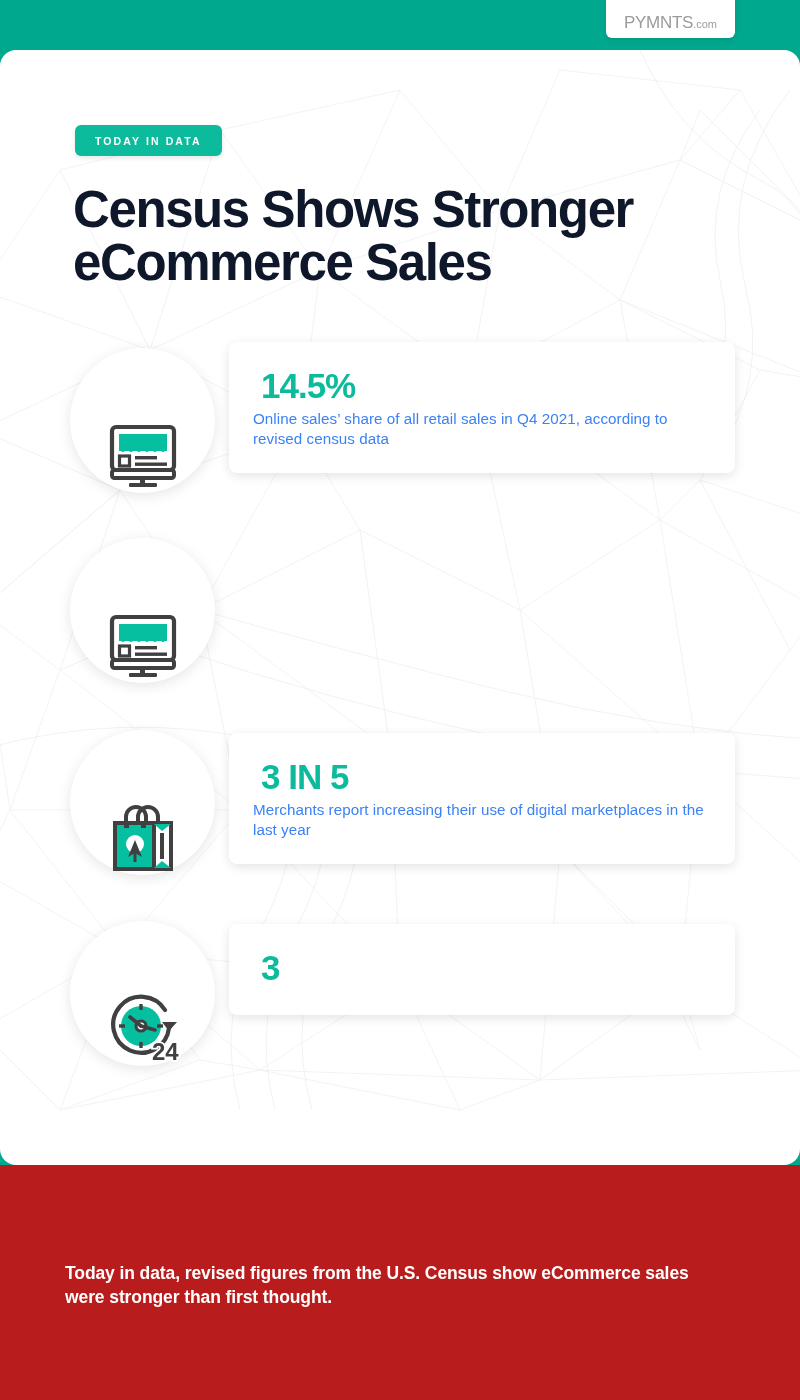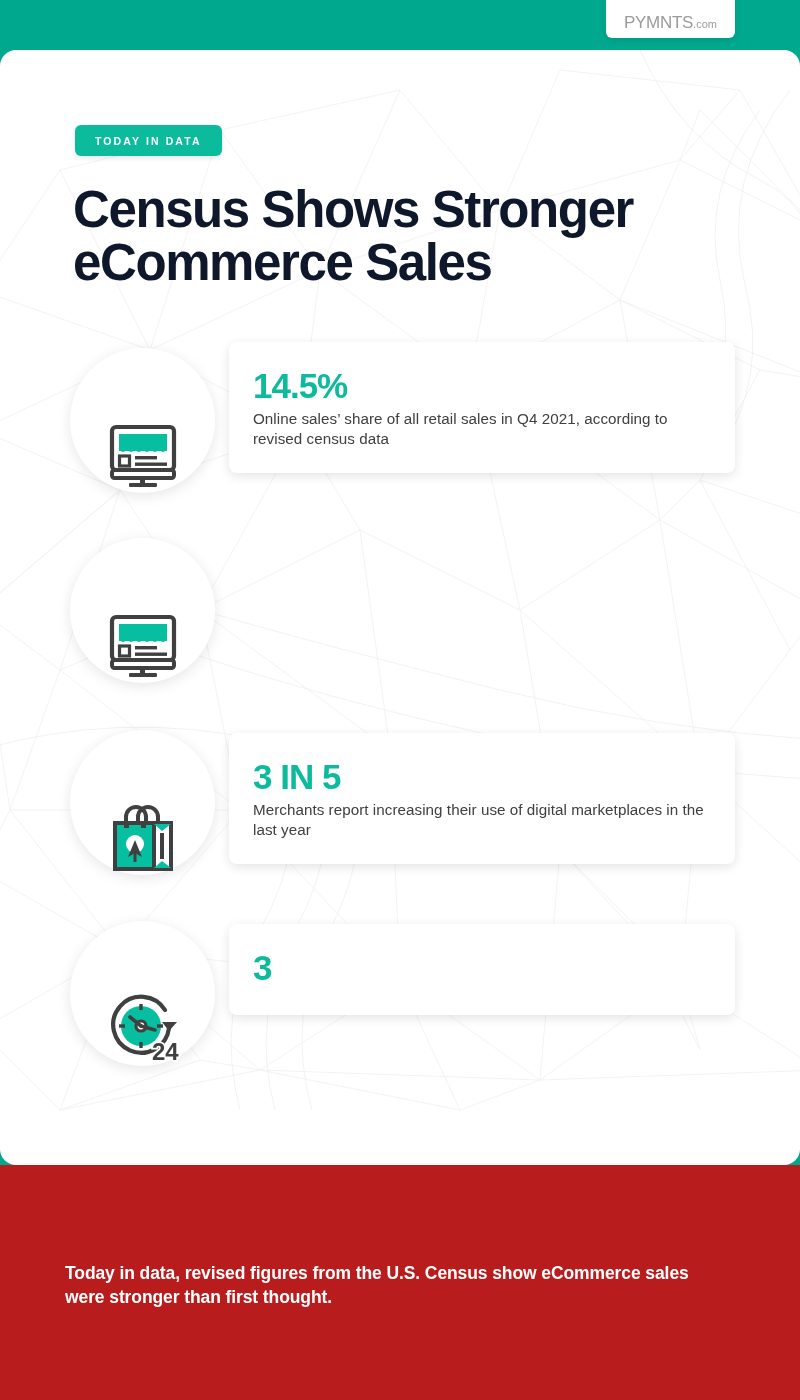--- a/index.html
+++ b/index.html
@@ -54,24 +54,24 @@
     font-family:"Liberation Sans", sans-serif;
   }
   .stat-card{
     position:absolute; left:229px; width:506px;
     background:#ffffff; border-radius:8px;
     box-shadow:0 3px 11px rgba(0,0,0,.11);
     padding:26px 28px 24px 24px;
   }
   .stat-num{
     color:#0cbb9c; font-size:35px; font-weight:bold;
-    line-height:1.0; letter-spacing:-1px; margin-bottom:6px;
+    line-height:1.0; letter-spacing:-1px; margin-bottom:6px;margin-left:8px;
   }
   .stat-desc{
-    color:#404040; font-size:15.2px; line-height:1.33; letter-spacing:.05px;
+    color:#3b82f6; font-size:15.2px; line-height:1.33; letter-spacing:.05px;
   }
   .icon-circle{
     position:absolute; left:70px; width:145px; height:145px;
     background:#ffffff; border-radius:50%;
     box-shadow:0 3px 14px rgba(0,0,0,.10);
     display:flex; align-items:flex-end; justify-content:center;
     z-index:3;
   }
 
   

